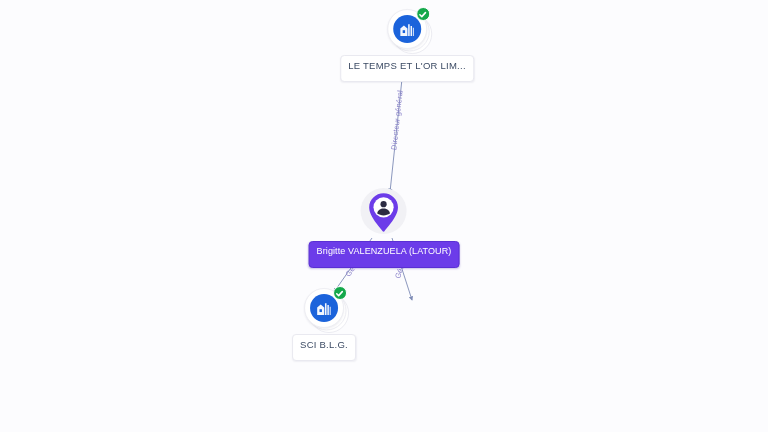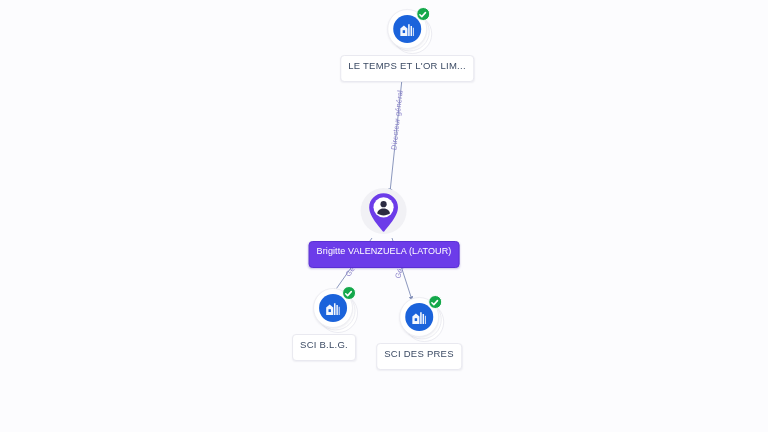--- a/index.html
+++ b/index.html
@@ -203,21 +203,21 @@
           <circle cx="19" cy="16.3" r="10.1" fill="#ffffff"></circle>
           <circle cx="19" cy="13.2" r="3.1" fill="#2b2b42"></circle>
           <path d="M12.6 22.6c0.5-3.3 3.3-5.0 6.4-5.0s5.9 1.7 6.4 5.0
                    c-1.9 1.2-4.0 1.8-6.4 1.8s-4.5-0.6-6.4-1.8z" fill="#2b2b42"></path>
         </svg>
       </div>
     </div>
     <div class="node-label person">Brigitte VALENZUELA (LATOUR)</div>
   </div>
 
-  <div class="node" style="left:324px; top:285px;align-items:flex-end;">
+  <div class="node" style="left:324px; top:285px;">
     <div class="company-badge-wrap">
       <div class="stack-card s1"></div>
       <div class="stack-card s2"></div>
       <div class="company-disc">
         <div class="company-inner">
           <svg width="17" height="17" viewBox="0 0 24 24" fill="#ffffff">
             <path d="M3 21V10.5L8 6.5L13 10.5V21H3Z" opacity="0.95"></path>
             <path d="M14 21V4.5h2.2V21H14Zm3.4 0V7.2h2.1V21h-2.1Zm3.3 0V9.6H22V21h-1.3Z" opacity="0.95"></path>
             <rect x="6.3" y="13" width="3.4" height="4" fill="#1b63db"></rect>
           </svg>
@@ -225,35 +225,14 @@
       </div>
       <div class="verified-badge">
         <svg width="9" height="9" viewBox="0 0 24 24" fill="none" stroke="#ffffff" stroke-width="4.2" stroke-linecap="round" stroke-linejoin="round">
           <path d="M4.5 12.8 L9.6 17.6 L19.3 7"></path>
         </svg>
       </div>
     </div>
     <div class="node-label">SCI B.L.G.</div>
   </div>
 
-  <div class="node" style="left:419px; top:294px;">
-    <div class="company-badge-wrap">
-      <div class="stack-card s1"></div>
-      <div class="stack-card s2"></div>
-      <div class="company-disc">
-        <div class="company-inner">
-          <svg width="17" height="17" viewBox="0 0 24 24" fill="#ffffff">
-            <path d="M3 21V10.5L8 6.5L13 10.5V21H3Z" opacity="0.95"></path>
-            <path d="M14 21V4.5h2.2V21H14Zm3.4 0V7.2h2.1V21h-2.1Zm3.3 0V9.6H22V21h-1.3Z" opacity="0.95"></path>
-            <rect x="6.3" y="13" width="3.4" height="4" fill="#1b63db"></rect>
-          </svg>
-        </div>
-      </div>
-      <div class="verified-badge">
-        <svg width="9" height="9" viewBox="0 0 24 24" fill="none" stroke="#ffffff" stroke-width="4.2" stroke-linecap="round" stroke-linejoin="round">
-          <path d="M4.5 12.8 L9.6 17.6 L19.3 7"></path>
-        </svg>
-      </div>
-    </div>
-    <div class="node-label">SCI DES PRES</div>
-  </div>
 
 </div>
 
 </body></html>

